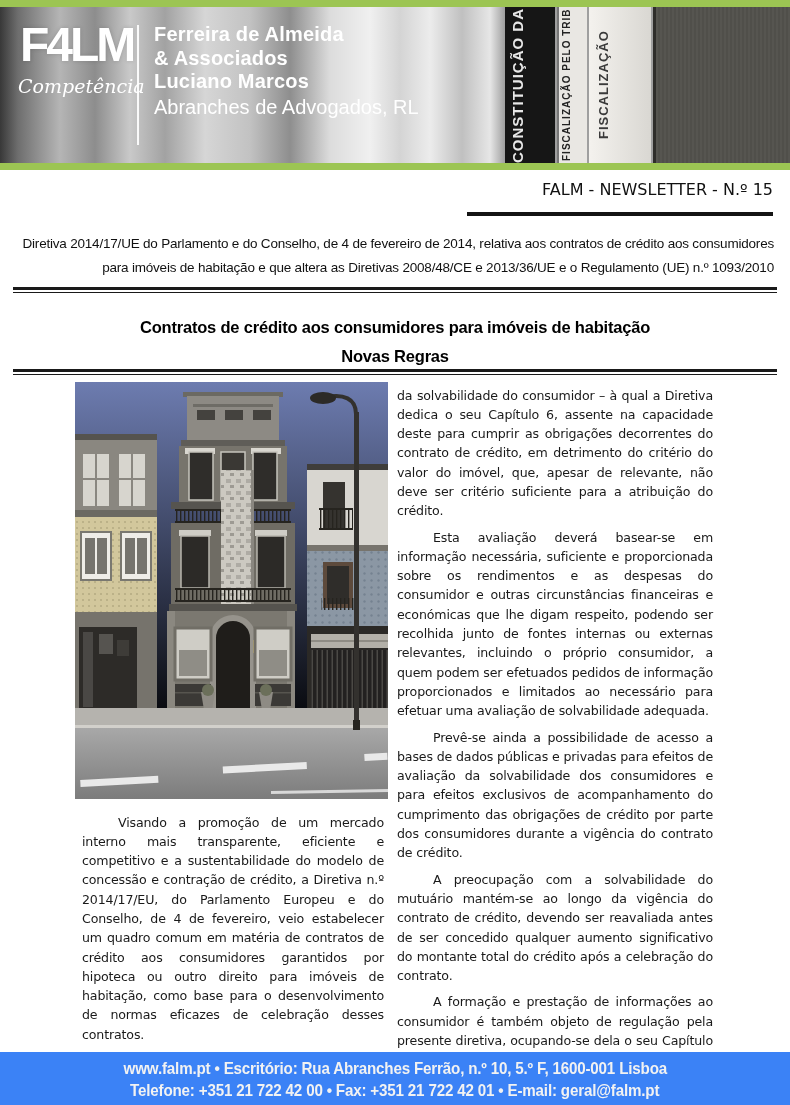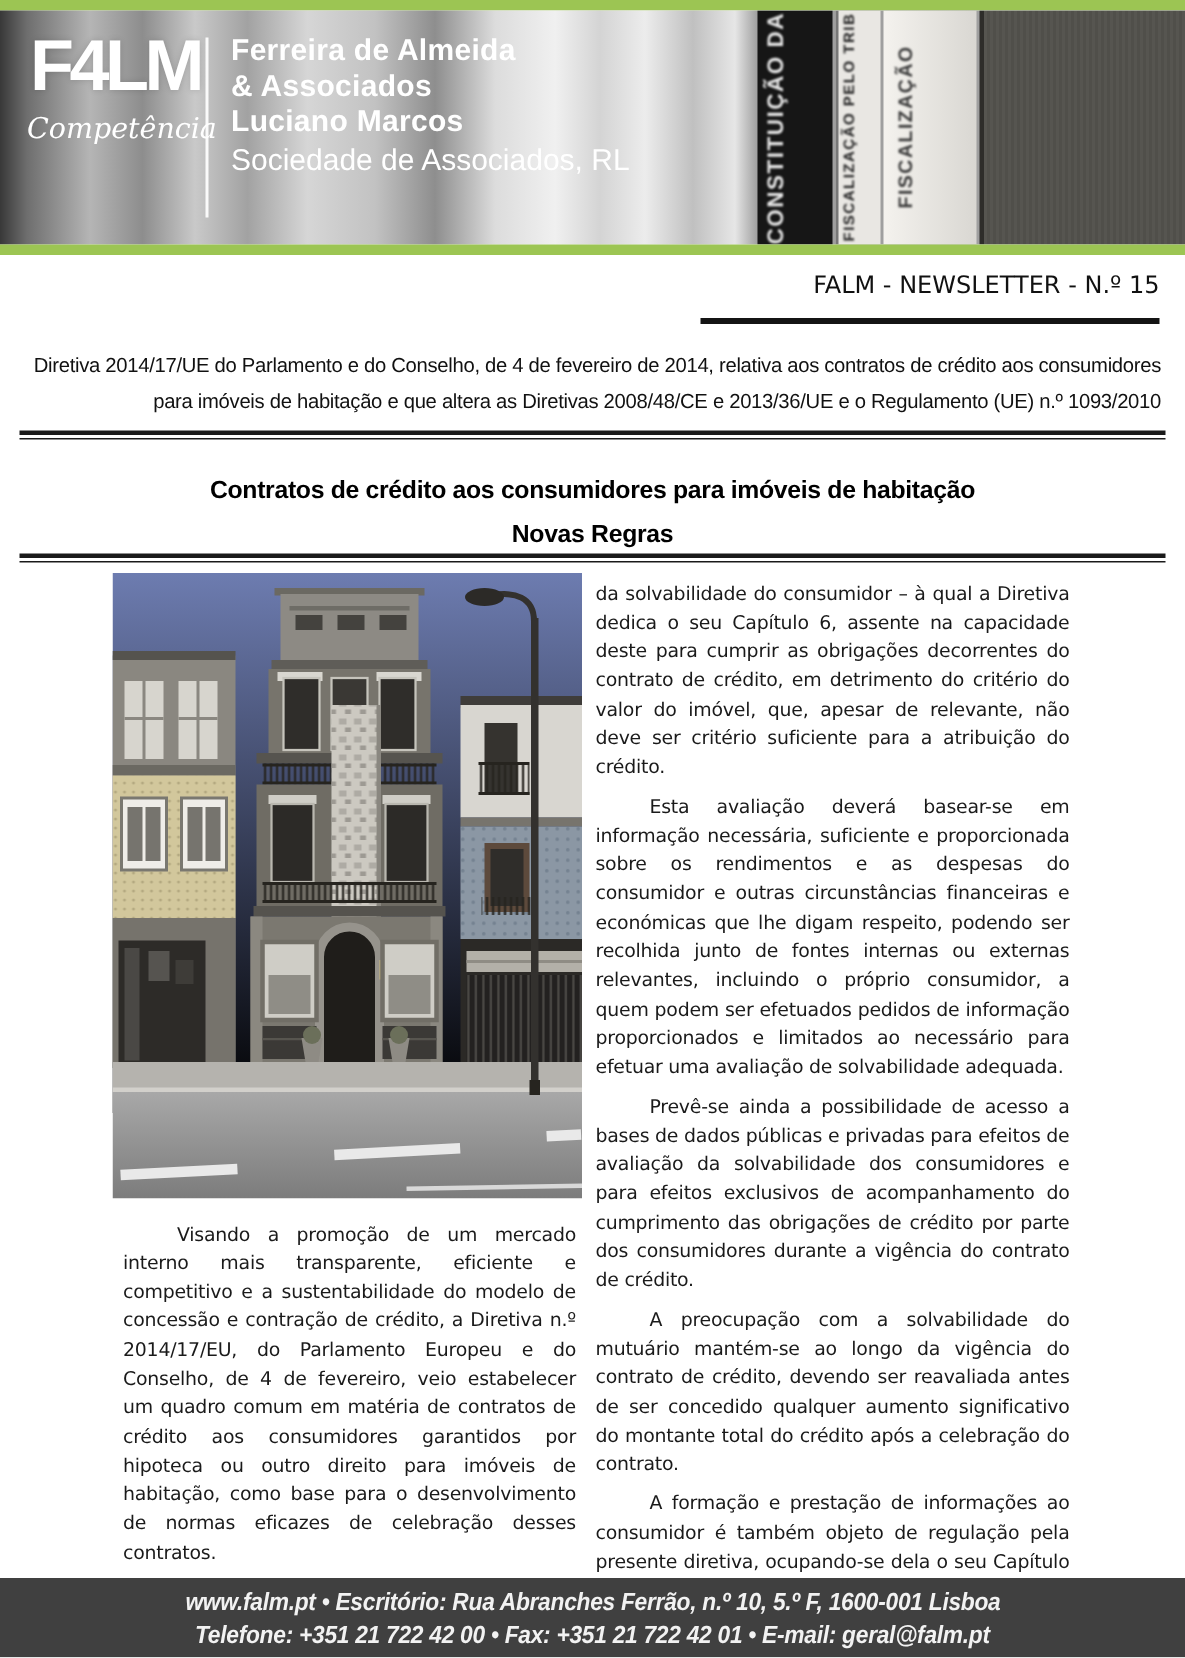--- a/index.html
+++ b/index.html
@@ -82,22 +82,22 @@
     text-align:justify; }
   .col-left { width:313px; }
   .col-right { width:316px; }
   .col p { margin:4px 0 7px 0; text-indent:36px; }
   .col-right p:first-child { text-indent:0; }
   .col-left .textwrap { padding:10px 4px 0 7px; }
   .photo-frame { width:313px; height:417px; display:block; }
 
   
   .footer { position:absolute; left:0; top:1052px; width:790px; height:53px;
-    background:#404040; display:flex; flex-direction:column; align-items:center;
-    justify-content:center;font-style:italic; }
+    background:#3b82f6; display:flex; flex-direction:column; align-items:center;
+    justify-content:center; }
   .footer-line { color:#f2f2f2; font-family:"Liberation Sans", sans-serif;
     font-weight:bold; font-size:16.5px; line-height:22px; white-space:nowrap;
     display:inline-block; transform:scaleX(0.92); letter-spacing:-0.2px; }
 </style>
 </head>
 <body>
 
 <div class="page">
 
   <div class="masthead">
@@ -116,21 +116,21 @@
       <div class="mast-overlay">
         <div class="logo-text">F4LM</div>
         <div class="tagline">
           <div>Competência</div>
         </div>
         <div class="mast-divider"></div>
         <div class="firm-block">
           <div class="firm-line">Ferreira de Almeida</div>
           <div class="firm-line">&amp; Associados</div>
           <div class="firm-line">Luciano Marcos</div>
-          <div class="firm-sub">Sociedade de Associados, RL</div>
+          <div class="firm-sub">Abranches de Advogados, RL</div>
         </div>
       </div>
     </div>
     <div class="green-bar bottom"></div>
   </div>
 
   <div class="nl-header">
     <div>FALM - NEWSLETTER - N.º 15</div>
   </div>
   <div class="nl-rule"></div>

